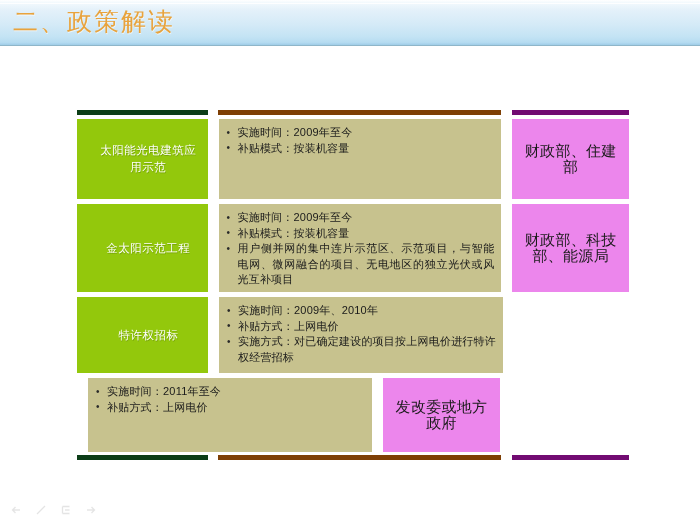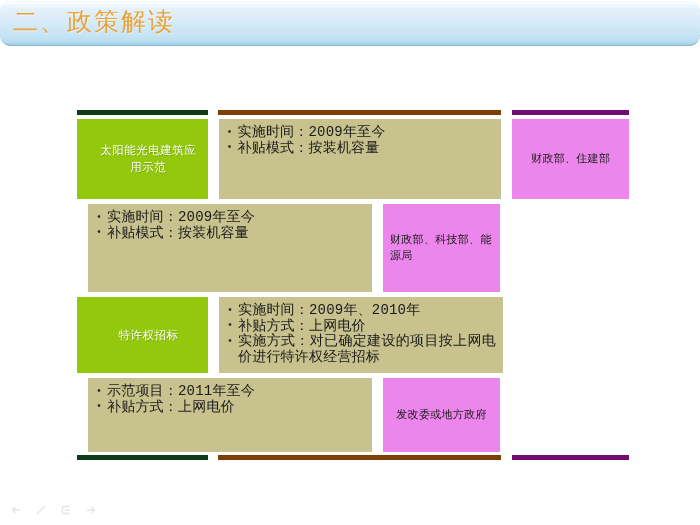--- a/index.html
+++ b/index.html
@@ -24,21 +24,20 @@
     background: linear-gradient(to bottom,
         #ffffff 0%,
         #f2f9fd 6%,
         #e4f1fa 22%,
         #d4eaf7 55%,
         #c3e3f4 82%,
         #b6dcf1 94%,
         #9fcde8 100%);
     box-sizing: border-box;
     border-bottom: 1px solid #8fb6c9;
-    border-radius: 11px;
   }
   .slide-header::after {
     content: "";
     position: absolute;
     left: 0; right: 0; top: 3px;
     height: 1px;
     background: rgba(255,255,255,0.85);
   }
   .slide-title {
     position: absolute;
@@ -110,24 +109,24 @@
     box-sizing: border-box;
     padding: 6px 7px 6px 6px;
     display: flex;
     flex-direction: column;
     justify-content: flex-start;
   }
   .bullet-list { }
   .bullet-item {
     position: relative;
     padding-left: 13px;
-    font-size: 14px;
+    font-size: 11px;
     line-height: 15.5px;
     color: #1a1a1a;
-    font-family: Liberation Mono, monospace;
+    font-family: Liberation Sans, sans-serif;
     letter-spacing: 0.2px;
     text-align: justify;
   }
   .bullet-item::before {
     content: "\2022";
     position: absolute;
     left: 2px;
     top: -0.5px;
     font-size: 10px;
     color: #2a2a2a;
@@ -136,24 +135,24 @@
   .cell-agency {
     width: 117px;
     background: #ec86ec;
     display: flex;
     align-items: center;
     justify-content: center;
     box-sizing: border-box;
     padding: 4px 7px;
   }
   .cell-agency-text {
-    font-size: 11px;
+    font-size: 15px;
     line-height: 16px;
     color: #1a1a1a;
-    text-align: left;
+    text-align: center;
     font-family: "DejaVu Sans", "Liberation Sans", sans-serif;
     letter-spacing: 0.3px;
   }
 
   
   .row-h1 .cell-name, .row-h1 .cell-detail, .row-h1 .cell-agency { height: 80px; }
   .row-h2 .cell-name, .row-h2 .cell-detail, .row-h2 .cell-agency { height: 88px; }
   .row-h3 .cell-name, .row-h3 .cell-detail, .row-h3 .cell-agency { height: 76px; }
   .row-h4 .cell-name, .row-h4 .cell-detail, .row-h4 .cell-agency { height: 74px; }
 
@@ -204,25 +203,29 @@
           <div class="bullet-item">补贴模式：按装机容量</div>
         </div>
       </div>
       <div class="cell-gap"></div>
       <div class="cell-agency">
         <div class="cell-agency-text">财政部、住建部</div>
       </div>
     </div>
 
     <div class="policy-row row-h2">
+      <div class="cell-name">
+        <div class="cell-name-text">金太阳示范工程</div>
+      </div>
       <div class="cell-gap"></div>
       <div class="cell-detail">
         <div class="bullet-list">
           <div class="bullet-item">实施时间：2009年至今</div>
           <div class="bullet-item">补贴模式：按装机容量</div>
+          <div class="bullet-item">用户侧并网的集中连片示范区、示范项目，与智能电网、微网融合的项目、无电地区的独立光伏或风光互补项目</div>
         </div>
       </div>
       <div class="cell-gap"></div>
       <div class="cell-agency">
         <div class="cell-agency-text">财政部、科技部、能源局</div>
       </div>
     </div>
 
     <div class="policy-row row-h3">
       <div class="cell-name">
@@ -236,21 +239,21 @@
           <div class="bullet-item">实施方式：对已确定建设的项目按上网电价进行特许权经营招标</div>
         </div>
       </div>
       <div class="cell-gap"></div>
     </div>
 
     <div class="policy-row row-h4">
       <div class="cell-gap"></div>
       <div class="cell-detail">
         <div class="bullet-list">
-          <div class="bullet-item">示范项目：2011年至今</div>
+          <div class="bullet-item">实施时间：2011年至今</div>
           <div class="bullet-item">补贴方式：上网电价</div>
         </div>
       </div>
       <div class="cell-gap"></div>
       <div class="cell-agency">
         <div class="cell-agency-text">发改委或地方政府</div>
       </div>
     </div>
 
   </div>

